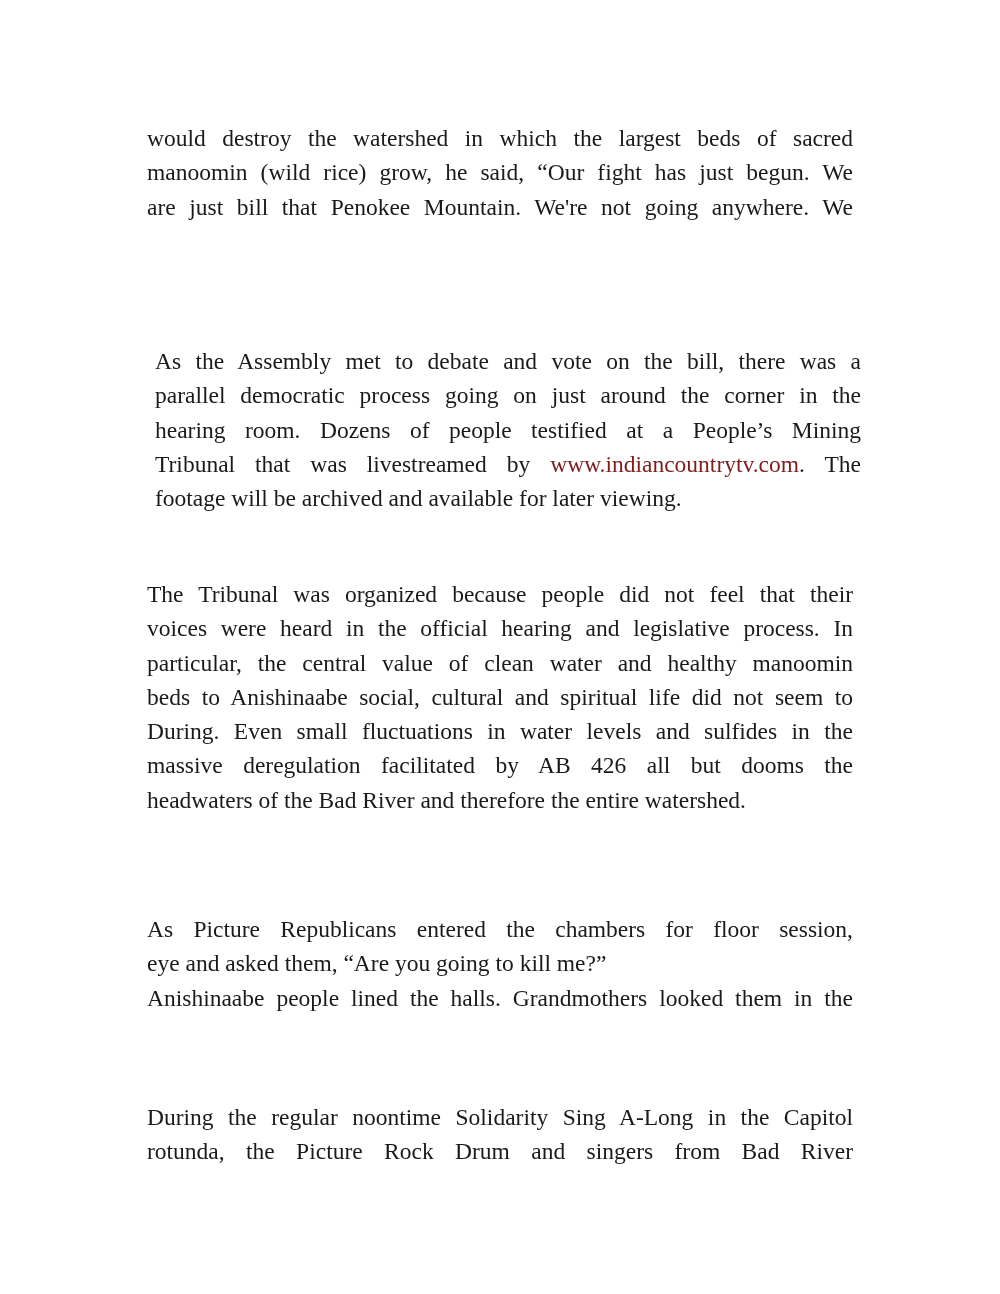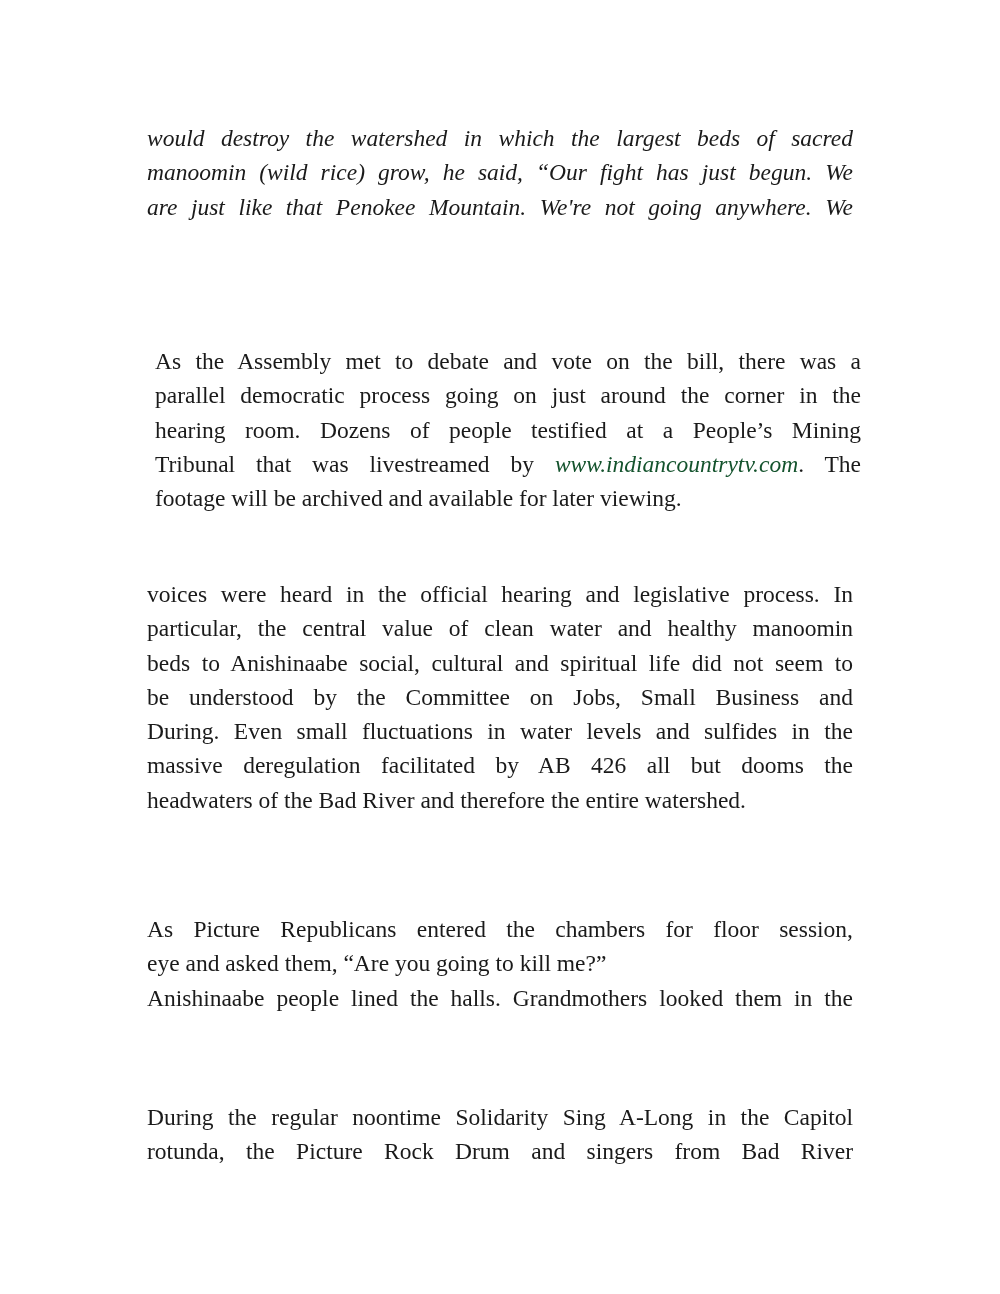--- a/index.html
+++ b/index.html
@@ -12,46 +12,46 @@
       line-height: 34.3px;
       font-family: "Liberation Serif", "DejaVu Serif", serif;
       font-size: 23.5px;
       color: #1a1a1a;
       text-align: justify;
       text-align-last: justify;
       white-space: nowrap;
       overflow: visible;
     }
     .line.last { text-align-last: left; }
-    .link { color: #14532d; text-decoration: none; font-style: italic; }
+    .link { color: #7f1d1d; text-decoration: none; }
   </style>
 </head>
 <body>
 
 <div class="page">
 
-  <div class="para" style="top:121px;font-style:italic;">
+  <div class="para" style="top:121px;">
     <span class="line">would destroy the watershed in which the largest beds of sacred</span>
     <span class="line">manoomin (wild rice) grow, he said, “Our fight has just begun. We</span>
-    <span class="line">are just like that Penokee Mountain. We're not going anywhere. We</span>
+    <span class="line">are just bill that Penokee Mountain. We're not going anywhere. We</span>
   </div>
 
   <div class="para" style="top:344px;margin-left:8px;">
     <span class="line">As the Assembly met to debate and vote on the bill, there was a</span>
     <span class="line">parallel democratic process going on just around the corner in the</span>
     <span class="line">hearing room. Dozens of people testified at a People’s Mining</span>
     <span class="line"><span>Tribunal that was livestreamed by </span><a class="link">www.indiancountrytv.com</a><span>. The</span></span>
     <span class="line last">footage will be archived and available for later viewing.</span>
   </div>
 
   <div class="para" style="top:577px;">
+    <span class="line">The Tribunal was organized because people did not feel that their</span>
     <span class="line">voices were heard in the official hearing and legislative process. In</span>
     <span class="line">particular, the central value of clean water and healthy manoomin</span>
     <span class="line">beds to Anishinaabe social, cultural and spiritual life did not seem to</span>
-    <span class="line">be understood by the Committee on Jobs, Small Business and</span>
     <span class="line">During. Even small fluctuations in water levels and sulfides in the</span>
     <span class="line">massive deregulation facilitated by AB 426 all but dooms the</span>
     <span class="line last">headwaters of the Bad River and therefore the entire watershed.</span>
   </div>
 
   <div class="para" style="top:912px;">
     <span class="line">As Picture Republicans entered the chambers for floor session,</span>
     <span class="line last">eye and asked them, “Are you going to kill me?”</span>
     <span class="line">Anishinaabe people lined the halls. Grandmothers looked them in the</span>
   </div>

